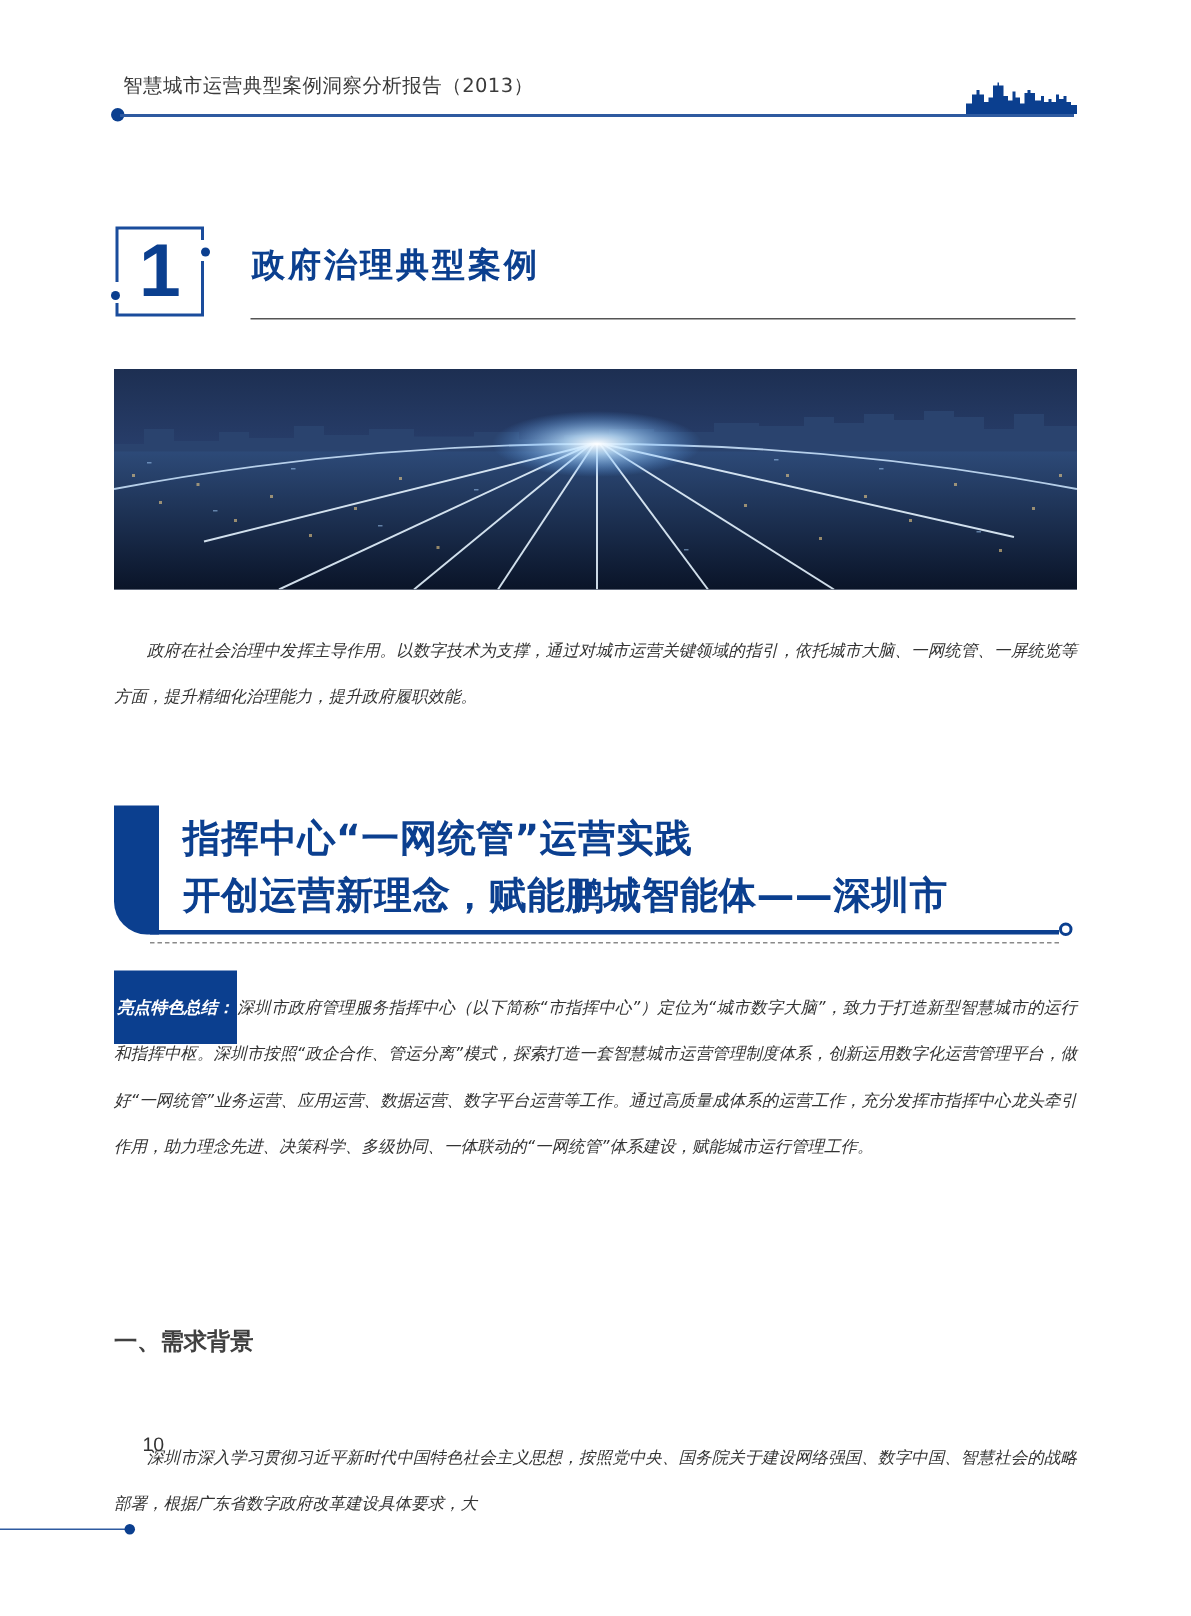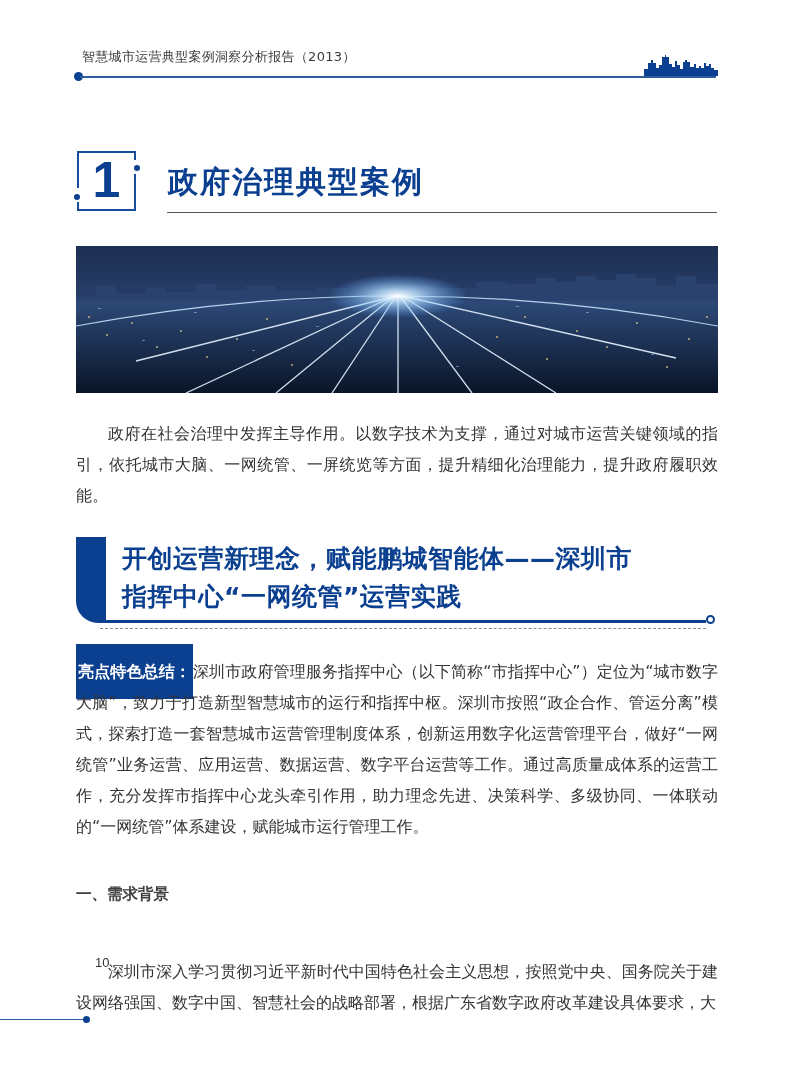--- a/index.html
+++ b/index.html
@@ -16,28 +16,28 @@
   .run-dot { left: 74px; top: 72px; width: 9px; height: 9px; border-radius: 50%; background: #0b3f8f; }
   .skyline { left: 644px; top: 54px; width: 74px; height: 22px; }
 
   
   .chap-box { left: 77px; top: 151px; width: 59px; height: 60px; border: 2px solid #1a4c9c; border-right-color: #1a4c9c; box-sizing: border-box; }
   .chap-gap-r { left: 133px; top: 160px; width: 4px; height: 14px; background: #fff; }
   .chap-gap-l { left: 76px; top: 188px; width: 4px; height: 14px; background: #fff; }
   .chap-dot-r { left: 134px; top: 165px; width: 6px; height: 6px; border-radius: 50%; background: #0b3f8f; }
   .chap-dot-l { left: 74px; top: 194px; width: 6px; height: 6px; border-radius: 50%; background: #0b3f8f; }
   .chap-num { left: 77px; top: 150px; width: 59px; height: 60px; line-height: 60px; text-align: center; font-family: "Liberation Sans", sans-serif; font-weight: bold; font-size: 50px; color: #0b3f8f; }
-  .chap-title { left: 168px; top: 162px; font-size: 30px; font-weight: bold; color: #0b3f8f; letter-spacing: 2px; white-space: nowrap; }
+  .chap-title { left: 168px; top: 162px; font-size: 22px; font-weight: bold; color: #0b3f8f; letter-spacing: 2px; white-space: nowrap; }
   .chap-rule { left: 167px; top: 212px; width: 550px; height: 1px; background: #555; }
 
   
   .hero { left: 76px; top: 246px; width: 642px; height: 147px; overflow: hidden; background: #0d1a33; }
 
   
-  .para { font-size: 16px; line-height: 31px; color: #333; text-align: justify; }
+  .para { font-size: 11px; line-height: 31px; color: #333; text-align: justify; font-style: italic; }
   .p-intro { left: 76px; top: 418px; width: 642px; }
   .indent { text-indent: 2em; }
 
   
   .sec-bar { left: 76px; top: 537px; width: 30px; height: 86px; background: #0b3f8f; border-bottom-left-radius: 22px; }
   .sec-title { left: 122px; top: 540px; width: 600px; font-size: 25px; line-height: 38px; font-weight: bold; color: #0b3f8f; letter-spacing: 0.5px; }
   .sec-rule { left: 100px; top: 620px; width: 606px; height: 3px; background: #0b3f8f; }
   .sec-dash { left: 100px; top: 628px; width: 606px; height: 0; border-top: 1px dashed #8a8a8a; }
   .sec-ring { left: 706px; top: 615px; width: 9px; height: 9px; border: 2.5px solid #0b3f8f; border-radius: 50%; background: #fff; box-sizing: border-box; }
 
@@ -141,22 +141,22 @@
       <line x1="326" y1="50" x2="600" y2="112"></line>
     </g>
     <ellipse cx="322" cy="50" rx="70" ry="22" fill="url(#glow)"></ellipse>
   </svg>
 </div>
 
 <p class="abs para p-intro indent" style="margin:0">政府在社会治理中发挥主导作用。以数字技术为支撑，通过对城市运营关键领域的指引，依托城市大脑、一网统管、一屏统览等方面，提升精细化治理能力，提升政府履职效能。</p>
 
 <div class="abs sec-bar"></div>
 <div class="abs sec-title">
+  <div>指挥中心“一网统管”运营实践</div>
   <div>开创运营新理念，赋能鹏城智能体——深圳市</div>
-  <div>指挥中心“一网统管”运营实践</div>
 </div>
 <div class="abs sec-rule"></div>
 <div class="abs sec-dash"></div>
 <div class="abs sec-ring"></div>
 
 <p class="abs para p-summary" style="margin:0"><span class="hl-label">亮点特色总结：</span><span>深圳市政府管理服务指挥中心（以下简称“市指挥中心”）定位为“城市数字大脑”，致力于打造新型智慧城市的运行和指挥中枢。深圳市按照“政企合作、管运分离”模式，探索打造一套智慧城市运营管理制度体系，创新运用数字化运营管理平台，做好“一网统管”业务运营、应用运营、数据运营、数字平台运营等工作。通过高质量成体系的运营工作，充分发挥市指挥中心龙头牵引作用，助力理念先进、决策科学、多级协同、一体联动的“一网统管”体系建设，赋能城市运行管理工作。</span></p>
 
 <div class="abs sub-head">一、需求背景</div>
 <p class="abs para p-bg indent" style="margin:0">深圳市深入学习贯彻习近平新时代中国特色社会主义思想，按照党中央、国务院关于建设网络强国、数字中国、智慧社会的战略部署，根据广东省数字政府改革建设具体要求，大</p>
 

